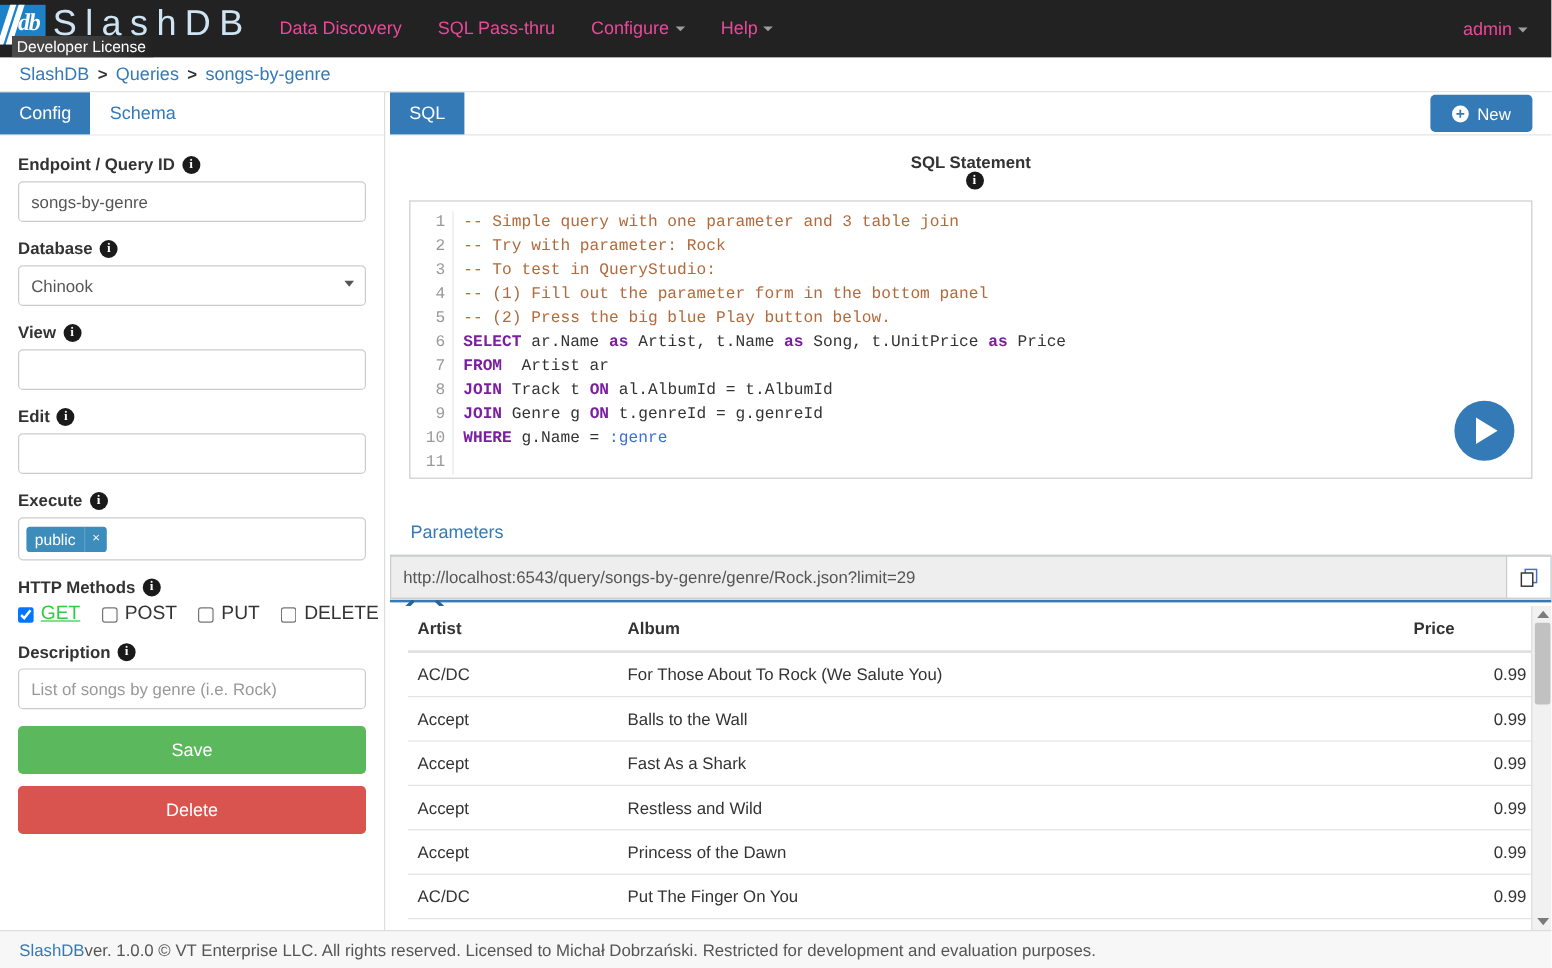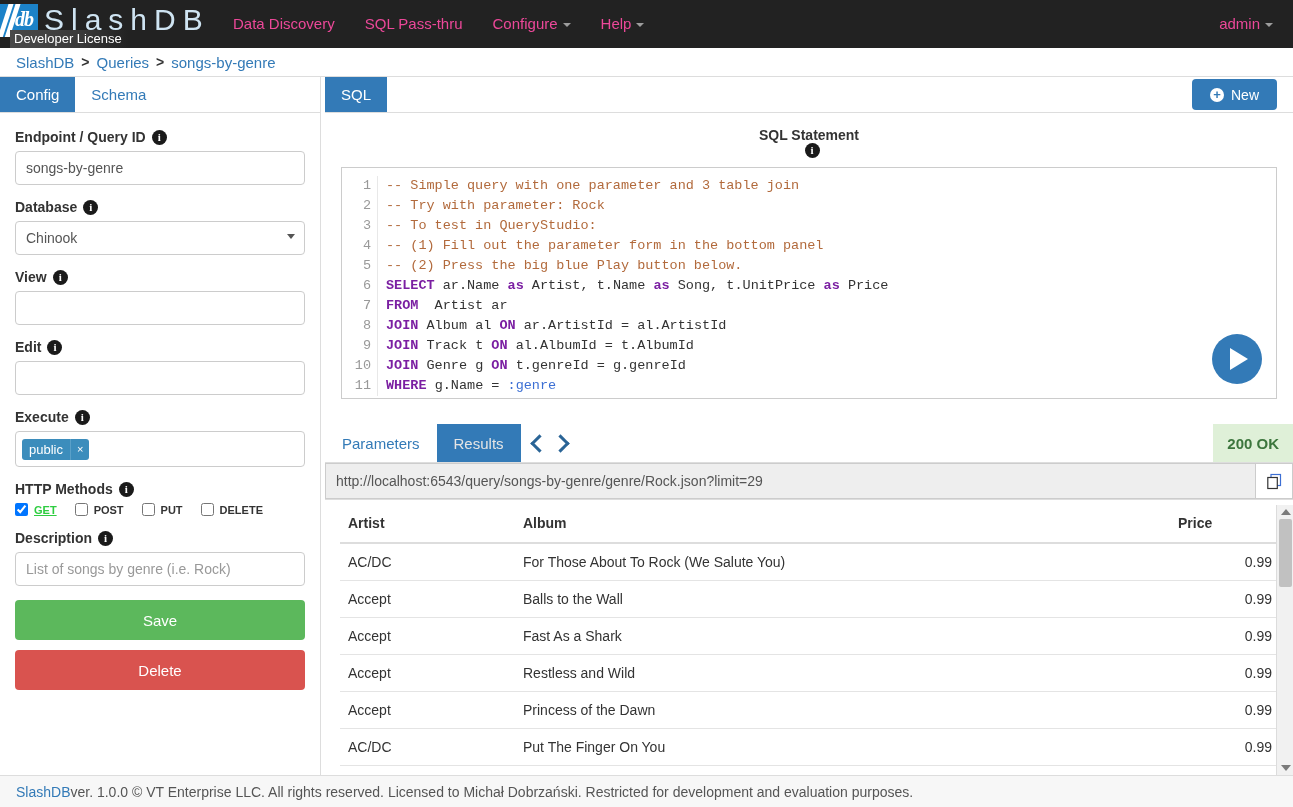--- a/index.html
+++ b/index.html
@@ -130,21 +130,21 @@
     font-size: 13px; color: #ffffff;
   }
   .tag-label { padding: 3px 7px; }
   .tag-x {
     padding: 3px 6px; border-left: 1px solid #5aa0c8; cursor: pointer;
     font-size: 11px; display: flex; align-items: center;
   }
   .methods-row { display: flex; align-items: center; gap: 0; margin-bottom: 14px; }
   .method-item { display: flex; align-items: center; margin-right: 18px; }
   .method-item input { margin: 0 6px 0 0; width: 13px; height: 13px; }
-  .method-label { font-size: 11px; color: #333333; font-weight: bold; }
+  .method-label { font-size: 16px; color: #333333; }
   .method-label.get { color: #2ecc40; text-decoration: underline; }
   .btn-block {
     display: block; width: 290px; height: 40px; border: none; border-radius: 4px;
     color: #ffffff; font-size: 15px; cursor: pointer; margin-bottom: 10px;
     font-family: "Liberation Sans", sans-serif;
   }
   .btn-save { background: #5cb85c; }
   .btn-delete { background: #d9534f; }
 
   
@@ -205,20 +205,21 @@
     width: 0; height: 0; margin-left: 4px;
     border-top: 11px solid transparent; border-bottom: 11px solid transparent;
     border-left: 18px solid #ffffff;
   }
 
   
   .result-tabs {
     position: absolute; top: 424px; left: 325px; width: 968px; height: 39px;
     display: flex; align-items: stretch; background: #ffffff;
     border-bottom: 1px solid #dddddd;
+    flex-direction: column;
   }
   .rtab {
     padding: 0 17px; line-height: 39px; font-size: 15px;
     color: #337ab7; cursor: pointer;
   }
   .rtab.active { background: #337ab7; color: #e5e5e5; }
   .nav-arrows { display: flex; align-items: center; margin-left: 12px; gap: 8px; }
   .chev {
     width: 13px; height: 13px; border-style: solid; border-color: #2a6496;
     cursor: pointer;
@@ -452,21 +453,20 @@
           <div>11</div>
         </div>
         <div class="code">
           <div class="tok-comment">-- Simple query with one parameter and 3 table join</div>
           <div class="tok-comment">-- Try with parameter: Rock</div>
           <div class="tok-comment">-- To test in QueryStudio:</div>
           <div class="tok-comment">-- (1) Fill out the parameter form in the bottom panel</div>
           <div class="tok-comment">-- (2) Press the big blue Play button below.</div>
           <div><span class="tok-kw">SELECT</span><span> </span><span>ar.Name</span><span> </span><span class="tok-kw">as</span><span> </span><span>Artist,</span><span> </span><span>t.Name</span><span> </span><span class="tok-kw">as</span><span> </span><span>Song,</span><span> </span><span>t.UnitPrice</span><span> </span><span class="tok-kw">as</span><span> </span><span>Price</span></div>
           <div><span class="tok-kw">FROM</span><span>  </span><span>Artist</span><span> </span><span>ar</span></div>
-          <div><span class="tok-kw">JOIN</span><span> </span><span>Album</span><span> </span><span>al</span><span> </span><span class="tok-kw">ON</span><span> </span><span>ar.ArtistId</span><span> </span><span>=</span><span> </span><span>al.ArtistId</span></div>
           <div><span class="tok-kw">JOIN</span><span> </span><span>Track</span><span> </span><span>t</span><span> </span><span class="tok-kw">ON</span><span> </span><span>al.AlbumId</span><span> </span><span>=</span><span> </span><span>t.AlbumId</span></div>
           <div><span class="tok-kw">JOIN</span><span> </span><span>Genre</span><span> </span><span>g</span><span> </span><span class="tok-kw">ON</span><span> </span><span>t.genreId</span><span> </span><span>=</span><span> </span><span>g.genreId</span></div>
           <div><span class="tok-kw">WHERE</span><span> </span><span>g.Name</span><span> </span><span>=</span><span> </span><span class="tok-param">:genre</span></div>
         </div>
       </div>
       <div class="play-btn">
         <div class="play-tri"></div>
       </div>
     </div>
   </div>

